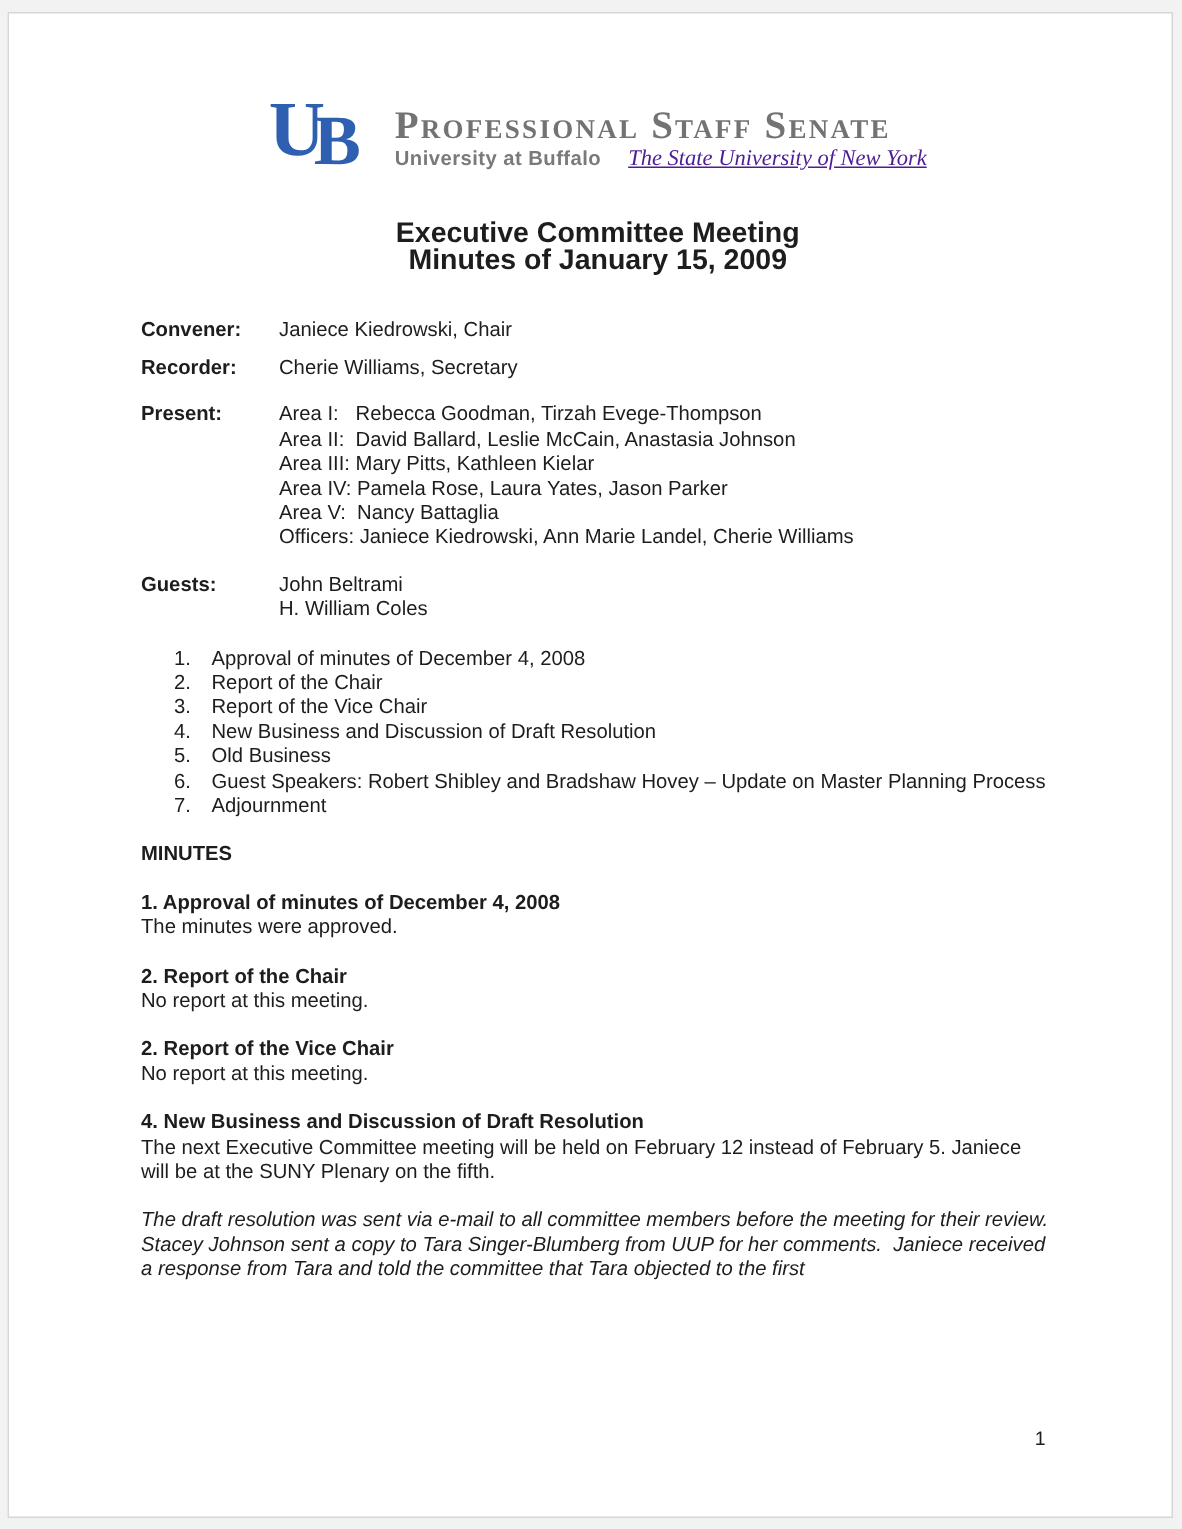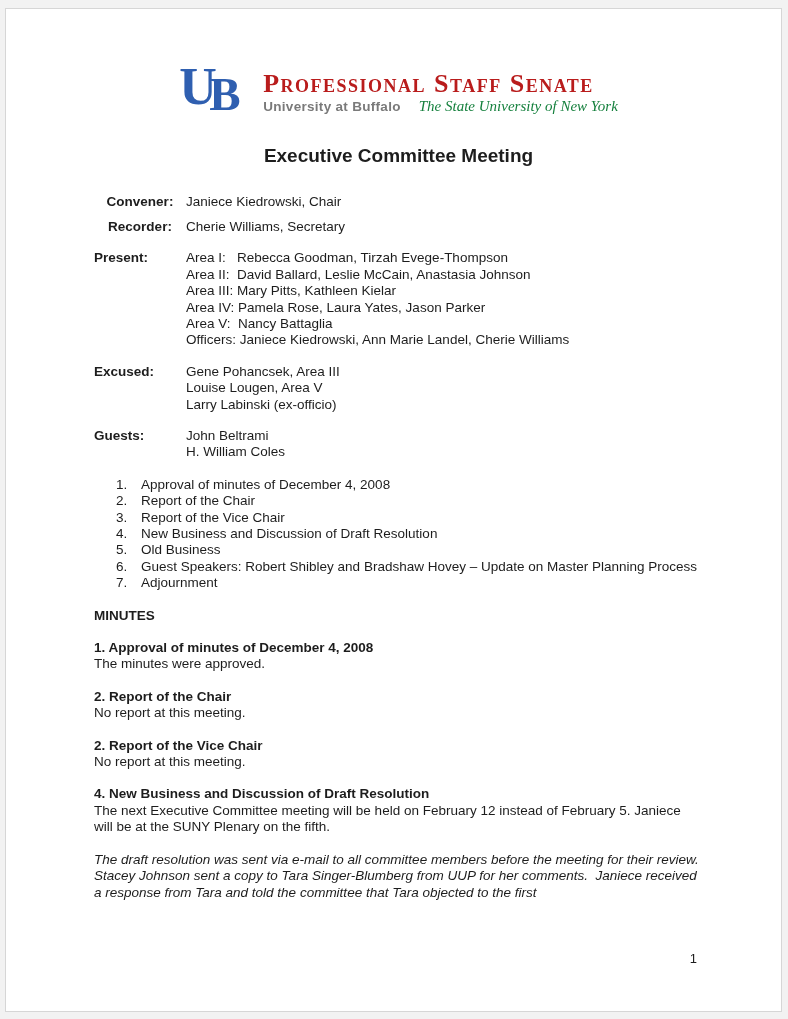--- a/index.html
+++ b/index.html
@@ -45,52 +45,53 @@
     position: absolute; left: 30px; top: 0px;
     font-size: 47px; line-height: 47px;
   }
   .logo-text { margin-left: 6px; }
   .logo-org {
     font-family: "Liberation Serif", serif;
     font-variant: small-caps;
     font-size: 26px;
     line-height: 26px;
     letter-spacing: 1.5px;
-    color: #b91c1c;
+    color: #737373;
     font-weight: bold;
   }
   .logo-sub {
     display: flex; align-items: baseline; gap: 18px;
     margin-top: 1px;
   }
   .logo-univ {
     font-weight: bold;
     font-size: 13.5px;
     color: #7a7a7a;
     letter-spacing: 0.3px;
   }
   .logo-state {
     font-family: "Liberation Serif", serif;
     font-style: italic;
     font-size: 15px;
-    color: #15803d;
+    color: #4c1d95;
+    text-decoration: underline;
   }
 
   
   .doc-title {
     margin-top: 24px;
     text-align: center;
     font-weight: bold;
     font-size: 19px;
     line-height: 18px;
   }
 
   
   .meta { margin-top: 29px; }
-  .meta-row { display: flex; margin-bottom: 8.5px; text-align: center; }
+  .meta-row { display: flex; margin-bottom: 8.5px; }
   .meta-block { display: flex; margin-top: 15px; }
   .meta-label { width: 92px; flex-shrink: 0; font-weight: bold; }
   .meta-value { white-space: pre-wrap; }
   .meta-lines div { white-space: pre-wrap; }
 
   
   .agenda { margin-top: 16px; }
   .agenda-heading, .minutes-heading { font-weight: bold; }
   .agenda-item { display: flex; }
   .agenda-num { margin-left: 22px; width: 25px; flex-shrink: 0; }
@@ -124,20 +125,21 @@
         <div class="logo-org">Professional Staff Senate</div>
         <div class="logo-sub">
           <span class="logo-univ">University at Buffalo</span>
           <span class="logo-state">The State University of New York</span>
         </div>
       </div>
     </div>
 
     <div class="doc-title">
       <div>Executive Committee Meeting</div>
+      <div>Minutes of January 15, 2009</div>
     </div>
 
     <div class="meta">
       <div class="meta-row">
         <div class="meta-label">Convener:</div>
         <div class="meta-value">Janiece Kiedrowski, Chair</div>
       </div>
       <div class="meta-row">
         <div class="meta-label">Recorder:</div>
         <div class="meta-value">Cherie Williams, Secretary</div>
@@ -148,28 +150,20 @@
         <div class="meta-lines">
           <div>Area I:   Rebecca Goodman, Tirzah Evege-Thompson</div>
           <div>Area II:  David Ballard, Leslie McCain, Anastasia Johnson</div>
           <div>Area III: Mary Pitts, Kathleen Kielar</div>
           <div>Area IV: Pamela Rose, Laura Yates, Jason Parker</div>
           <div>Area V:  Nancy Battaglia</div>
           <div>Officers: Janiece Kiedrowski, Ann Marie Landel, Cherie Williams</div>
         </div>
       </div>
 
-      <div class="meta-block">
-        <div class="meta-label">Excused:</div>
-        <div class="meta-lines">
-          <div>Gene Pohancsek, Area III</div>
-          <div>Louise Lougen, Area V</div>
-          <div>Larry Labinski (ex-officio)</div>
-        </div>
-      </div>
 
       <div class="meta-block">
         <div class="meta-label">Guests:</div>
         <div class="meta-lines">
           <div>John Beltrami</div>
           <div>H. William Coles</div>
         </div>
       </div>
     </div>
 

